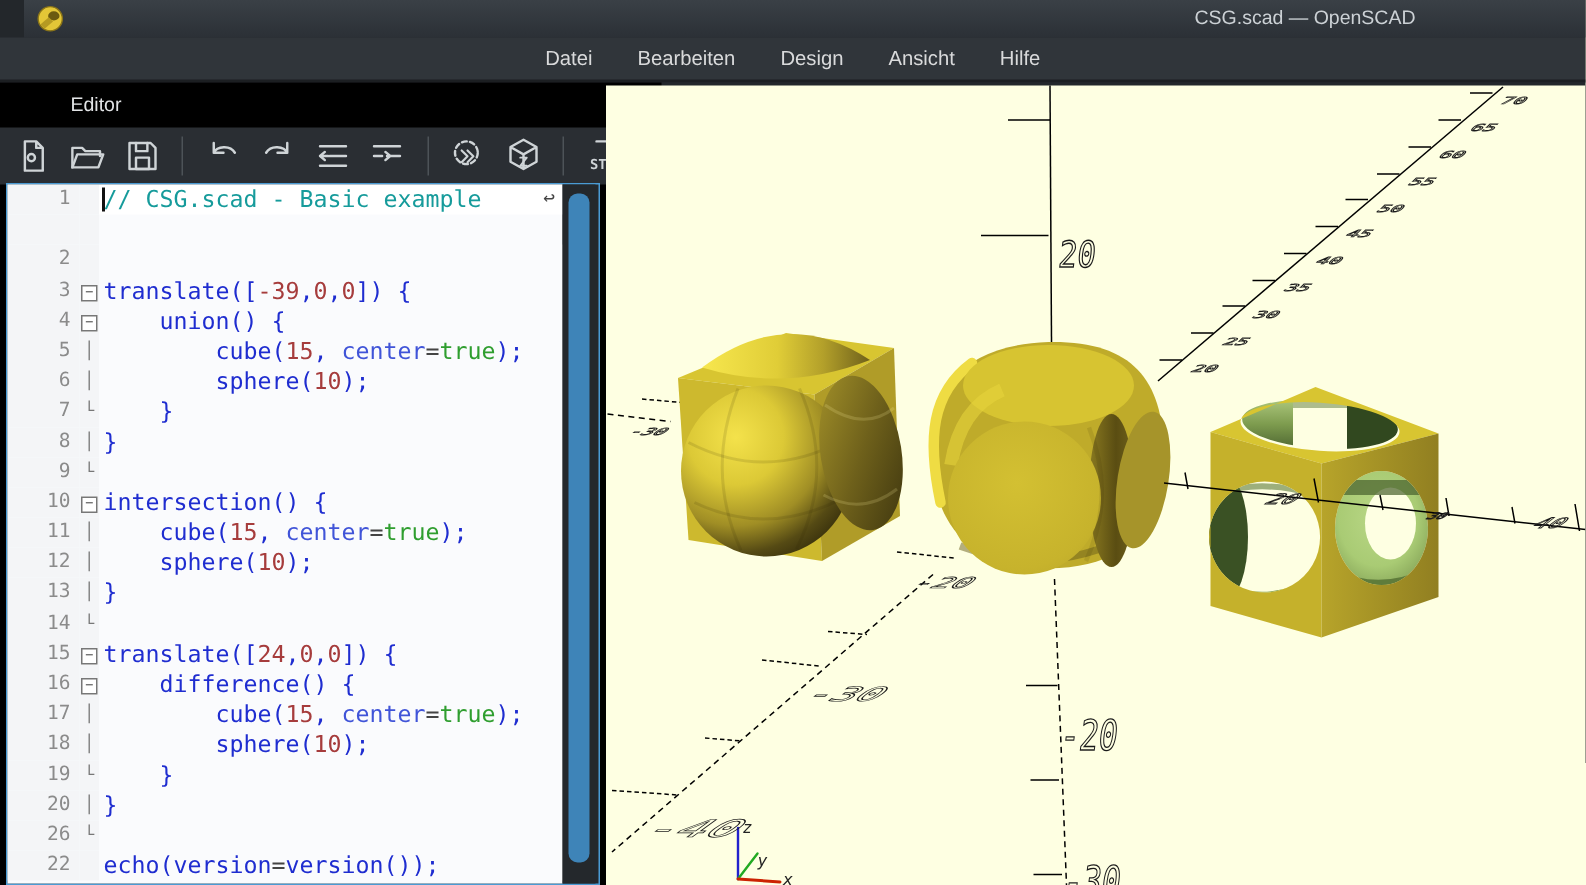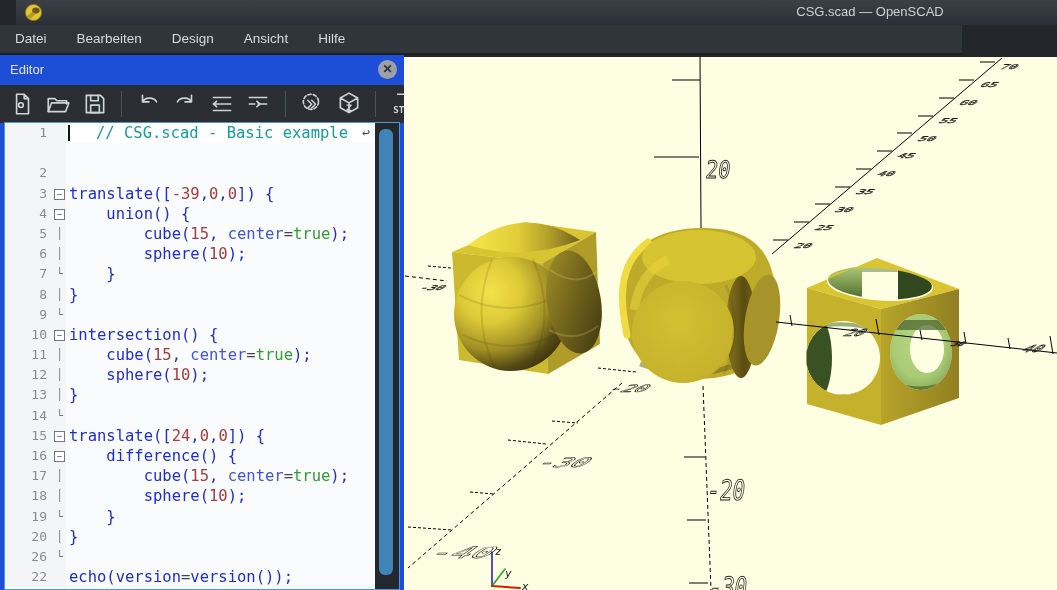--- a/index.html
+++ b/index.html
@@ -5,28 +5,28 @@
   html,body{margin:0;padding:0;}
   body{width:1057px;height:590px;overflow:hidden;background:#23272b;
        font-family:"Liberation Sans",sans-serif;position:relative;}
 
   
   #titlebar{position:absolute;left:16px;top:0;width:1057px;height:25px;
     background:linear-gradient(#3a4046,#2b3036);}
   #applogo{position:absolute;left:8px;top:3px;width:19px;height:19px;}
   .wtitle{position:absolute;left:854px;top:4px;transform:translateX(-50%);
     font-size:13px;color:#ccd1d5;white-space:nowrap;}
-  #menubar{position:absolute;left:0;top:25px;width:962px;height:30px;
-    background:#30353a;border-bottom:2px solid #1c1f22;box-sizing:border-box;}
+  #menubar{position:absolute;left:0;top:25px;width:1057px;height:30px;
+    background:#30353a;border-bottom:2px solid #1c1f22;box-sizing:border-box;text-align:center;}
   .menuitem{display:inline-block;padding:0 15px;line-height:28px;
     font-size:13.5px;color:#d9dadb;cursor:default;}
 
   
   #leftpanel{position:absolute;left:0;top:55px;width:404px;height:535px;
-    background:#1d4ed8;}
+    background:#000000;padding-left:37px;}
   .phead{position:relative;height:30px;}
   .ptitle{position:absolute;left:10px;top:7px;font-size:13px;color:#e2e4e6;}
   .pclose{position:absolute;right:7px;top:5px;width:19px;height:19px;border-radius:50%;
     background:#9aa0a5;color:#2b3034;font-size:12px;font-weight:bold;
     text-align:center;line-height:19px;cursor:pointer;}
   #toolbar{position:absolute;left:0;top:30px;width:404px;height:38px;
     background:#2a2e33;white-space:nowrap;padding-left:6px;box-sizing:border-box;}
   .tbtn{display:inline-block;width:26px;height:26px;margin:6px 3px;vertical-align:top;}
   .tbtn svg{stroke:#cfd4d7;fill:none;stroke-width:1.5;stroke-linecap:round;stroke-linejoin:round;}
   .tsep{display:inline-block;width:1px;height:26px;background:#4d5358;margin:6px 6px;vertical-align:top;}
@@ -37,21 +37,21 @@
   #rows{width:370px;overflow:hidden;background:#fafbfd;}
   .crow{display:flex;height:20.2px;line-height:20.2px;
     font-family:"DejaVu Sans Mono",monospace;font-size:15.5px;white-space:pre;}
   .lnum{width:42px;text-align:right;padding-right:6px;color:#8b8b8b;
     font-size:13px;background:#f4f5f7;flex:none;}
   .fold{width:13px;text-align:center;color:#777;font-size:11px;
     background:#f4f5f7;flex:none;overflow:hidden;}
   .foldbox{display:inline-block;width:9px;height:9px;border:1px solid #777;
     line-height:8px;font-size:9px;color:#555;margin-top:4px;background:#fff;}
   .ctext{flex:1;padding-left:3px;color:#333;position:relative;background:#fafbfd;}
-  .crow.hl .ctext{background:#ffffff;text-align:center;}
+  .crow.hl .ctext{background:#ffffff;}
   .tk-c{color:#169b9b;} .tk-k{color:#1f2dd0;} .tk-p{color:#1f2dd0;}
   .tk-n{color:#a63c3c;} .tk-a{color:#4054d8;} .tk-b{color:#2f9e2f;}
   .tk-o{color:#444;} .tk-w{color:#333;}
   .caret{position:absolute;left:2px;top:2px;width:2px;height:16px;background:#111;}
   .wraparrow{position:absolute;right:5px;top:0;color:#444;font-size:13px;}
   .sbtrack{width:22px;position:relative;background:#24282c;flex:none;}
   .sbthumb{position:absolute;left:4px;right:4px;top:6px;height:446px;
     background:#3e84b8;border-radius:6px;}
 
   

